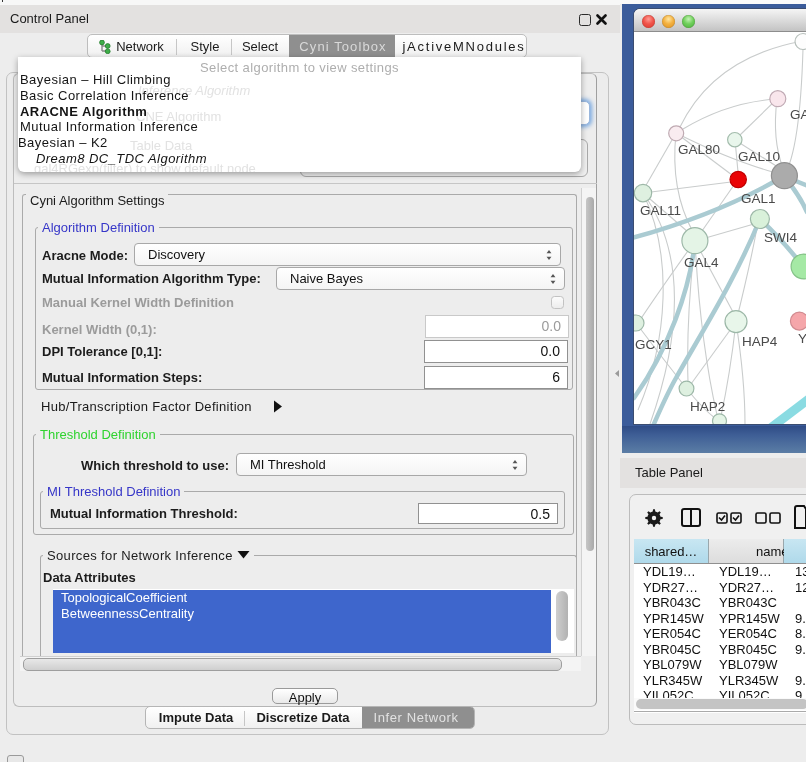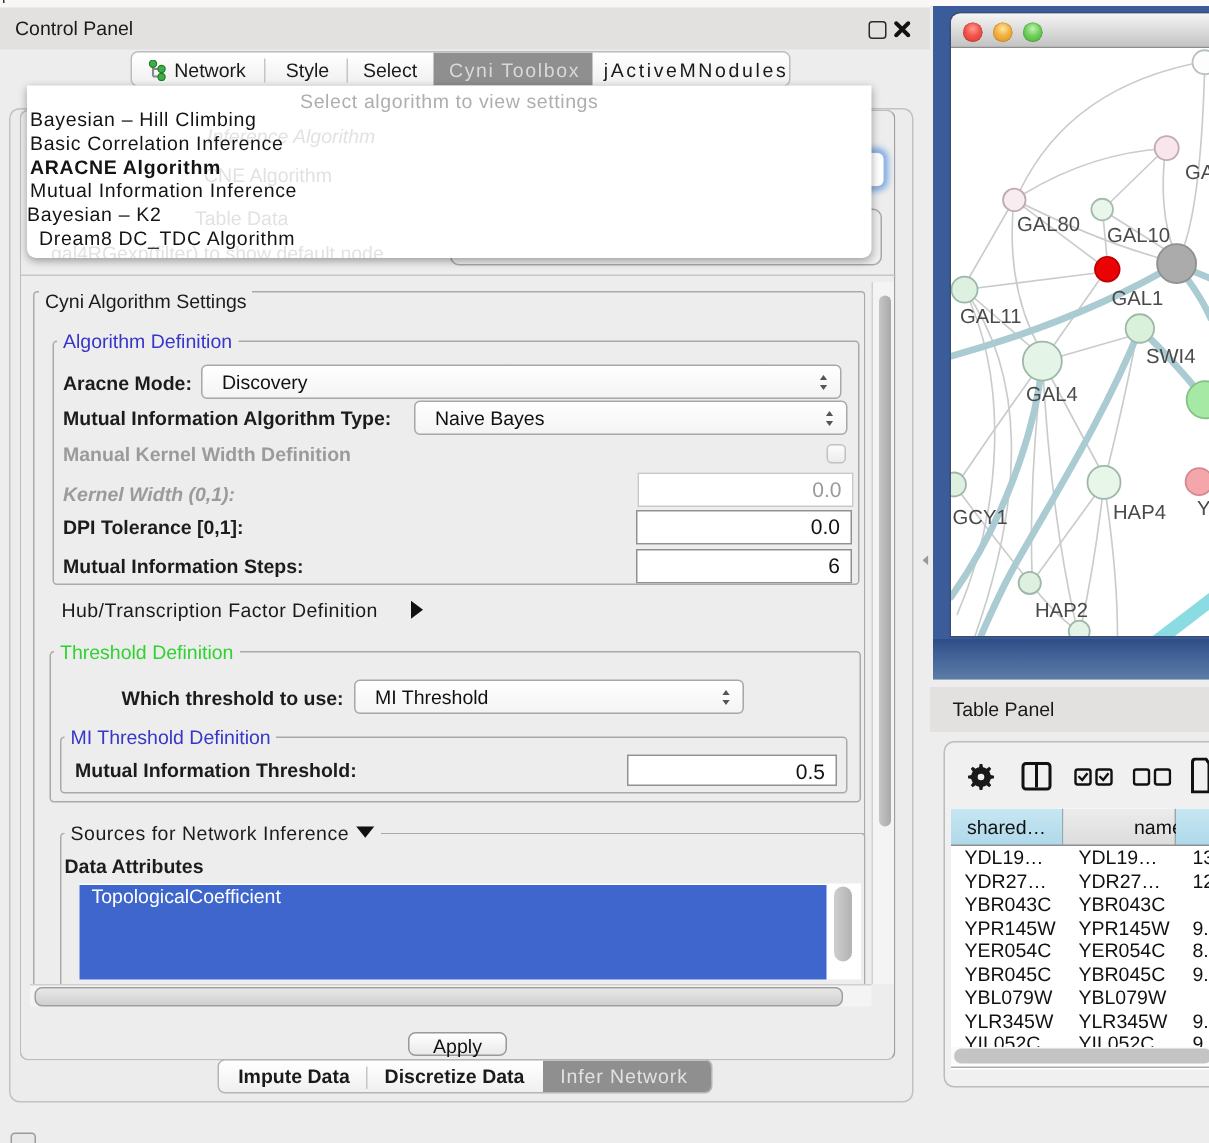--- a/index.html
+++ b/index.html
@@ -204,59 +204,60 @@
     <span class="tx">Naive Bayes</span>
     <svg class="arrows" viewBox="0 0 7 12">
         <path d="M3.5 0 L6.4 4 H0.6 Z" fill="#555"></path>
         <path d="M3.5 12 L6.4 8 H0.6 Z" fill="#555"></path>
       </svg>
   </div>
 
   <span class="glbl abs" style="left:42px;top:295px;">Manual Kernel Width Definition</span>
   <div class="abs" style="left:551px;top:296px;width:10.5px;height:10.5px;background:linear-gradient(#fcfcfc,#ececec);border:1px solid #c2c2c2;border-radius:3.5px;"></div>
 
-  <span class="glbl abs" style="left:42px;top:322px;font-style:italic;">Kernel Width (0,1):</span>
+  <span class="glbl abs" style="left:42px;top:322px;">Kernel Width (0,1):</span>
   <div class="field" style="left:425px;top:315px;width:144px;height:23px;border-color:#c9c9c9;color:#9b9b9b;">0.0</div>
 
   <span class="lbl abs" style="left:42px;top:344px;">DPI Tolerance [0,1]:</span>
   <div class="field" style="left:424px;top:340px;width:144px;height:23px;">0.0</div>
 
   <span class="lbl abs" style="left:42px;top:370px;">Mutual Information Steps:</span>
   <div class="field" style="left:424px;top:366px;width:144px;height:23px;">6</div>
 
   <span class="abs" style="left:41px;top:399px;font-size:13px;color:#1a1a1a;letter-spacing:0.3px;">Hub/Transcription Factor Definition</span>
   <svg class="abs" style="left:273px;top:400px;" width="10" height="13" viewBox="0 0 10 13">
       <path d="M1 0.5 L9 6.5 L1 12.5 Z" fill="#111"></path>
     </svg>
 
   <div class="gframe" style="left:33px;top:434px;width:541px;height:101px;"></div>
   <div class="gtitle" style="left:36px;top:427px;color:#2fd32f;background:#EDEDED;">Threshold Definition</div>
 
   <span class="lbl abs" style="left:81px;top:458px;">Which threshold to use:</span>
-  <div class="combo" style="left:236px;top:453px;width:260px;height:23px;">
+  <div class="combo" style="left:236px;top:453px;width:291px;height:23px;">
     <span class="tx">MI Threshold</span>
     <svg class="arrows" viewBox="0 0 7 12">
         <path d="M3.5 0 L6.4 4 H0.6 Z" fill="#555"></path>
         <path d="M3.5 12 L6.4 8 H0.6 Z" fill="#555"></path>
       </svg>
   </div>
 
   <div class="gframe" style="left:40px;top:491px;width:525px;height:38px;"></div>
   <div class="gtitle" style="left:43px;top:484px;color:#3636c8;background:#EDEDED;">MI Threshold Definition</div>
   <span class="lbl abs" style="left:50px;top:506px;">Mutual Information Threshold:</span>
   <div class="field" style="left:418px;top:503px;width:140px;height:21px;">0.5</div>
 
   <div class="gframe" style="left:40px;top:555px;width:537px;height:101px;border-bottom:none;border-radius:3px 3px 0 0;"></div>
   <div class="gtitle" style="left:43px;top:548px;color:#1c1c1c;background:#EDEDED;letter-spacing:0.35px;">Sources for Network Inference <svg width="13" height="9" viewBox="0 0 13 9" style="vertical-align:1px;">
         <path d="M0.5 1 L12.5 1 L6.5 8.5 Z" fill="#111"></path>
       </svg></div>
   <span class="lbl abs" style="left:43px;top:570px;font-size:13px;">Data Attributes</span>
   <div class="abs" style="left:53px;top:589px;width:521px;height:64px;background:#ffffff;"></div>
   <div class="abs" style="left:53px;top:590px;width:498px;height:63px;background:#3E66CC;color:#ffffff;font-size:13px;line-height:15.8px;">
     <div style="padding-left:8px;">TopologicalCoefficient</div>
+    <div style="padding-left:8px;">BetweennessCentrality</div>
   </div>
   <div class="abs" style="left:556px;top:591px;width:12px;height:50px;background:linear-gradient(90deg,#cfcfcf,#b2b2b2);border-radius:6px;"></div>
 
   <div class="abs" style="left:581px;top:188px;width:14px;height:468px;background:#F4F4F4;border-left:1px solid #d0d0d0;"></div>
   <div class="abs" style="left:585.5px;top:197px;width:8px;height:354px;background:linear-gradient(90deg,#c6c6c6,#a9a9a9);border-radius:4px;"></div>
 
   <div class="abs" style="left:20px;top:656px;width:561px;height:14px;background:#F4F4F4;border-top:1px solid #d0d0d0;"></div>
   <div class="abs" style="left:23px;top:658px;width:537px;height:11px;background:linear-gradient(#e8e8e8,#cfcfcf);border:1px solid #9e9e9e;border-radius:5px;"></div>
 
   <div class="abs" style="left:272px;top:676px;width:66px;height:16px;background:linear-gradient(#ffffff,#e9e9e9);border:1px solid #9a9a9a;border-radius:5px;box-sizing:border-box;text-align:center;font-size:13px;color:#111;line-height:18px;margin-top:12px;">Apply</div>
@@ -280,17 +281,17 @@
       <span style="position:absolute;left:118px;top:52px;">CNE Algorithm</span>
       <span style="position:absolute;left:112px;top:81px;">Table Data</span>
       <span style="position:absolute;left:16px;top:104px;">gal4RGexp(filter) to show default node</span>
     </div>
     <div style="position:absolute;left:0;top:15.4px;font-size:13px;letter-spacing:0.45px;color:#141414;line-height:15.65px;">
       <div style="padding-left:2px;">Bayesian – Hill Climbing</div>
       <div style="padding-left:2px;">Basic Correlation Inference</div>
       <div style="padding-left:2px;font-weight:bold;">ARACNE Algorithm</div>
       <div style="padding-left:2px;">Mutual Information Inference</div>
       <div style="padding-left:0;">Bayesian – K2</div>
-      <div style="padding-left:8px;">Dream8 DC_TDC Algorithm</div>
+      <div style="padding-left:18px;font-style:italic;">Dream8 DC_TDC Algorithm</div>
     </div>
   </div>
 
 </div>
 
 </body></html>

